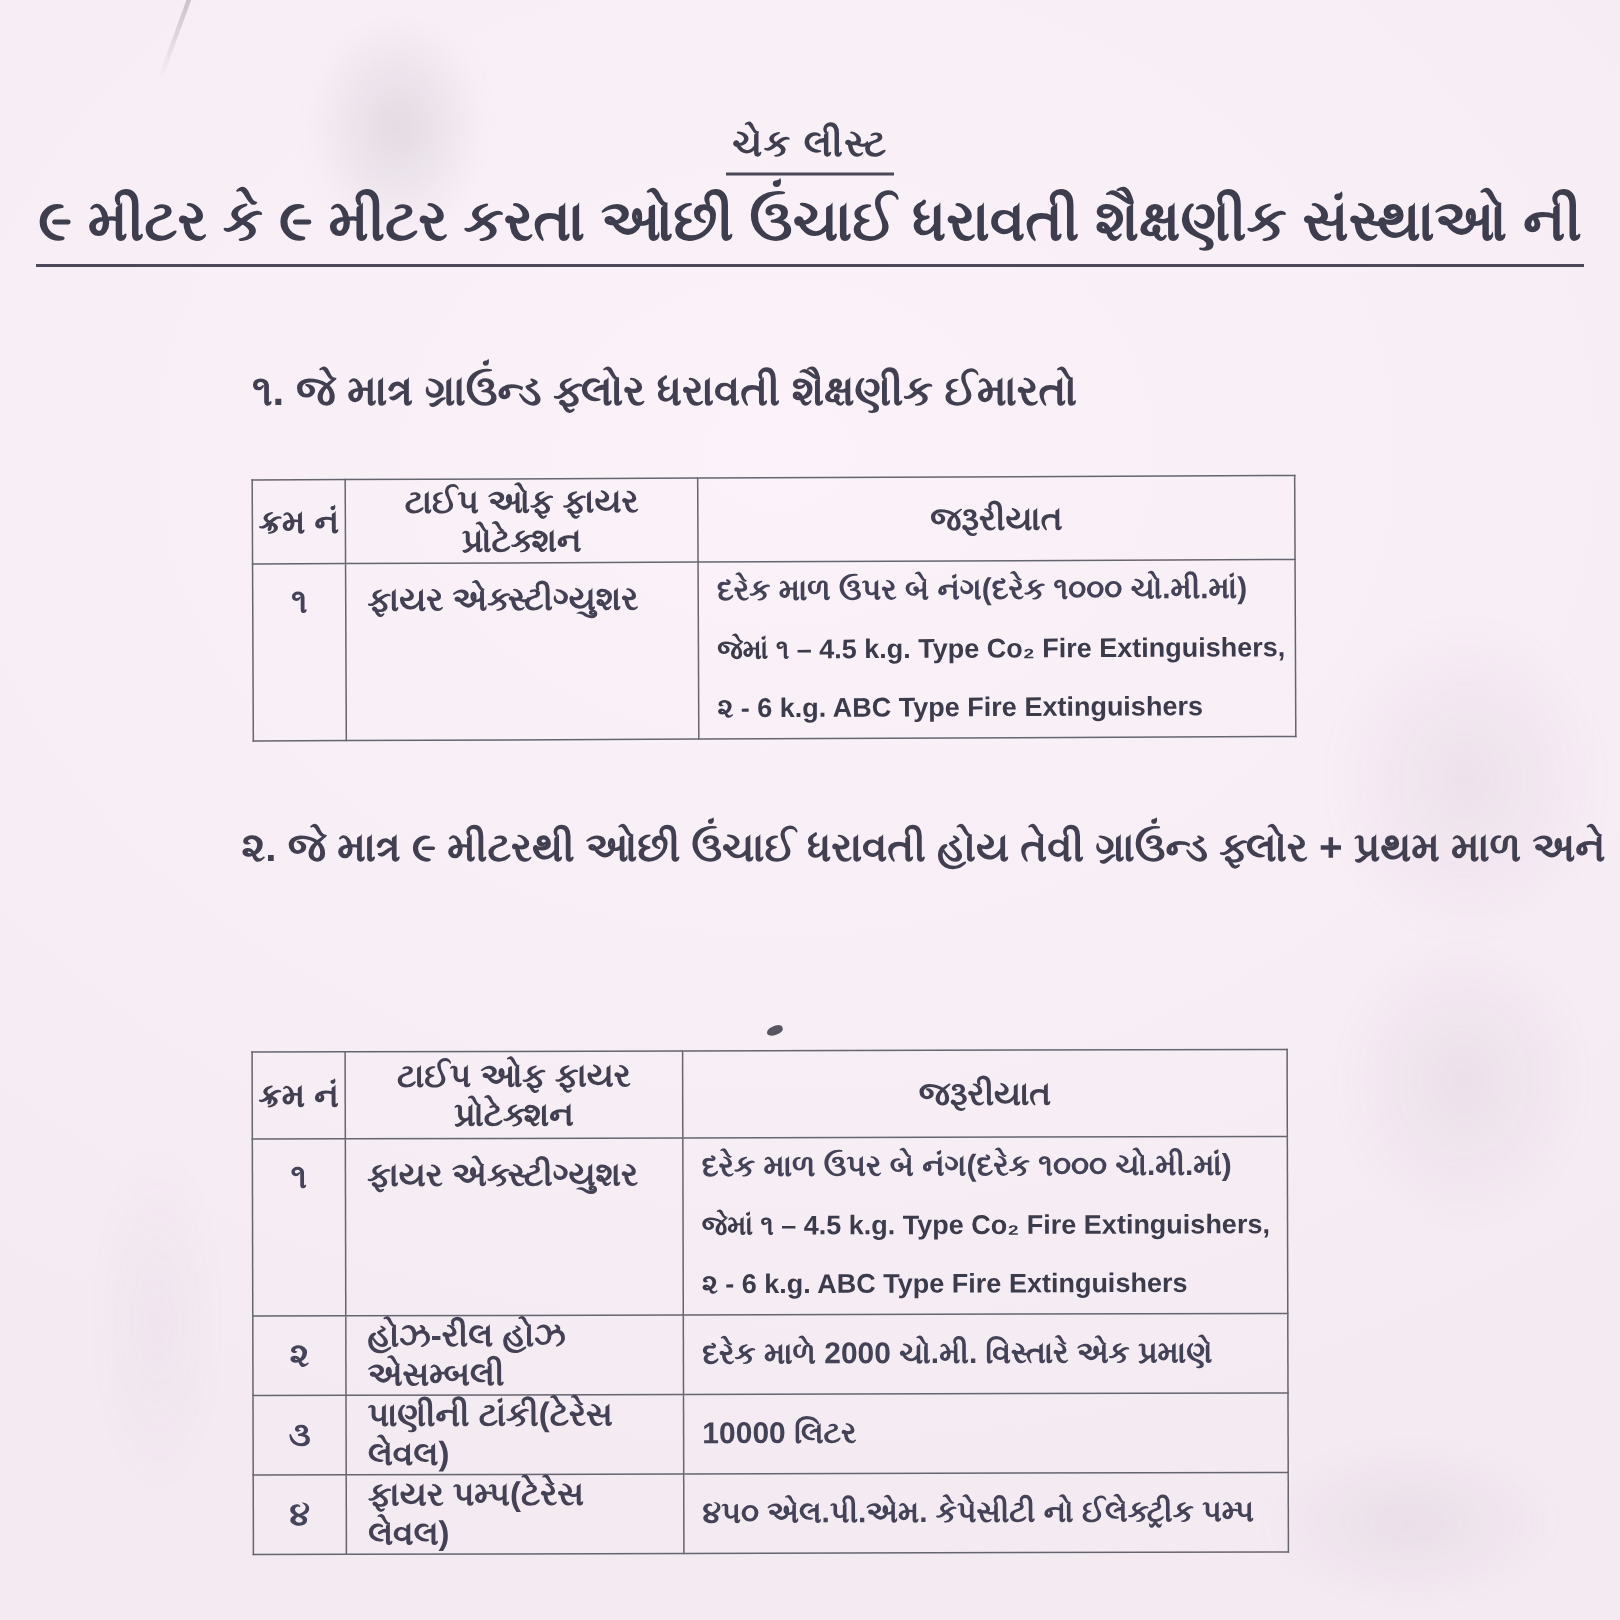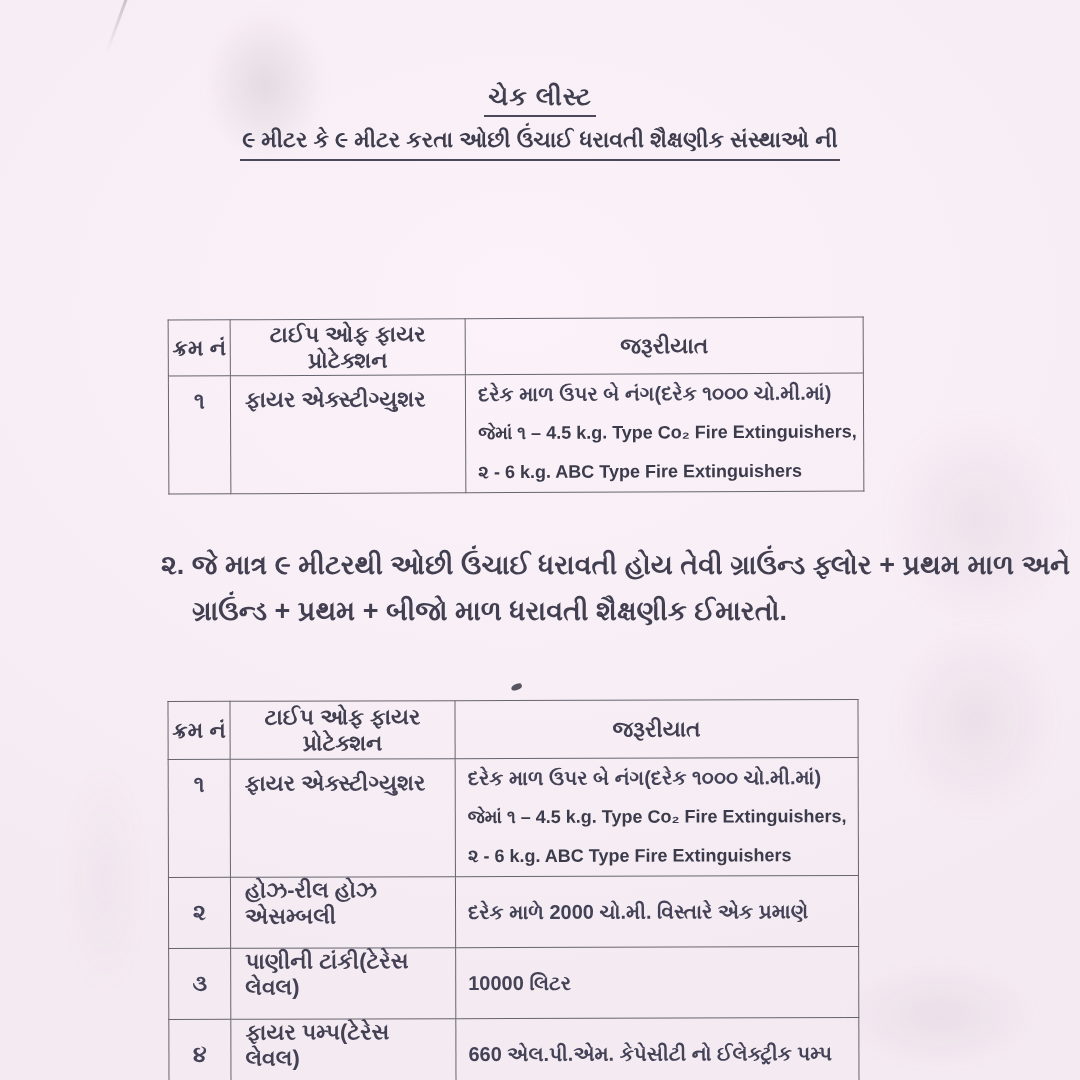--- a/index.html
+++ b/index.html
@@ -37,21 +37,21 @@
     background:#3c3a46;border-radius:60% 40% 50% 50%;transform:rotate(-18deg);opacity:.85;
   }
   
   .doc-title{
     position:absolute;left:0;right:0;top:82px;text-align:center;
     font-size:25px;font-weight:600;color:#403f50;letter-spacing:1px;margin:0;
   }
   .doc-title span{border-bottom:2px solid #4a4859;padding:0 4px 5px;}
   .subtitle{
     position:absolute;left:0;right:0;text-align:center;
-    font-size:22px;font-weight:600;color:#3e3d4e;
+    font-size:38px;font-weight:600;color:#3e3d4e;
   }
   .sub1{top:127px;}
   .sub2{top:181px;}
   .subtitle span{border-bottom:2.5px solid #4a4859;padding:0 2px 7px;}
   .section-heading{
     position:absolute;font-size:28px;font-weight:600;color:#413f50;white-space:nowrap;
   }
   .sec1{left:168px;top:245px;}
   .sec2a{left:161px;top:550px;font-size:27px;}
   .sec2b{left:192px;top:596px;font-size:27px;}
@@ -75,21 +75,21 @@
     font-size:22px;color:#434153;padding:11px 10px 0 14px;font-weight:600;
   }
   td.req{padding:0 10px 0 12px;}
   .req-line{
     height:39px;display:flex;align-items:center;
     font-size:20px;color:#444257;font-weight:600;white-space:nowrap;
   }
   .req-line.en{font-size:18px;font-weight:600;color:#3c3b4b;}
   .single td{vertical-align:middle;}
   .single td.no{padding-top:0;}
-  .single td.type{padding-top:0;padding-bottom:18px;}
+  .single td.type{padding-top:0;padding-bottom:0;}
   .single .req-line{height:37px;}
 </style>
 </head>
 <body>
 
 <div class="page">
 
   <div class="crease"></div>
   <div class="shadow-blob"></div>
   <div class="smudge s1"></div>
@@ -99,20 +99,21 @@
   <div class="ink-speck"></div>
 
   <h1 class="doc-title">
     <span>ચેક લીસ્ટ</span>
   </h1>
 
   <div class="subtitle sub1">
     <span>૯ મીટર કે ૯ મીટર કરતા ઓછી ઉંચાઈ ધરાવતી શૈક્ષણીક સંસ્થાઓ ની</span>
   </div>
 
+  <div class="section-heading sec1">૧. જે માત્ર ગ્રાઉંન્ડ ફ્લોર ધરાવતી શૈક્ષણીક ઈમારતો</div>
 
   <table class="t1">
     <colgroup>
         <col style="width:62px">
         <col style="width:235px">
         <col style="width:398px">
       </colgroup>
     <thead>
       <tr>
         <th>ક્રમ નં</th>
@@ -127,21 +128,20 @@
         <td class="req">
           <div class="req-line">દરેક માળ ઉપર બે નંગ(દરેક ૧૦૦૦ ચો.મી.માં)</div>
           <div class="req-line en">જેમાં ૧ – 4.5 k.g. Type Co₂ Fire Extinguishers,</div>
           <div class="req-line en">૨ - 6 k.g. ABC Type Fire Extinguishers</div>
         </td>
       </tr>
     </tbody>
   </table>
 
   <div class="section-heading sec2a">૨. જે માત્ર ૯ મીટરથી ઓછી ઉંચાઈ ધરાવતી હોય તેવી ગ્રાઉંન્ડ ફ્લોર + પ્રથમ માળ અને</div>
-  <div class="section-heading sec2b">ગ્રાઉંન્ડ + પ્રથમ + બીજો માળ ધરાવતી શૈક્ષણીક ઈમારતો.</div>
 
   <table class="t2">
     <colgroup>
         <col style="width:62px">
         <col style="width:225px">
         <col style="width:403px">
       </colgroup>
     <thead>
       <tr>
         <th>ક્રમ નં</th>
@@ -170,19 +170,19 @@
         <td class="no">૩</td>
         <td class="type">પાણીની ટાંકી(ટેરેસ લેવલ)</td>
         <td class="req">
           <div class="req-line">10000 લિટર</div>
         </td>
       </tr>
       <tr class="single" style="height:38px;">
         <td class="no">૪</td>
         <td class="type">ફાયર પમ્પ(ટેરેસ લેવલ)</td>
         <td class="req">
-          <div class="req-line">660 એલ.પી.એમ. કેપેસીટી નો ઈલેક્ટ્રીક પમ્પ</div>
+          <div class="req-line">૪૫૦ એલ.પી.એમ. કેપેસીટી નો ઈલેક્ટ્રીક પમ્પ</div>
         </td>
       </tr>
     </tbody>
   </table>
 
 </div>
 
 </body></html>

